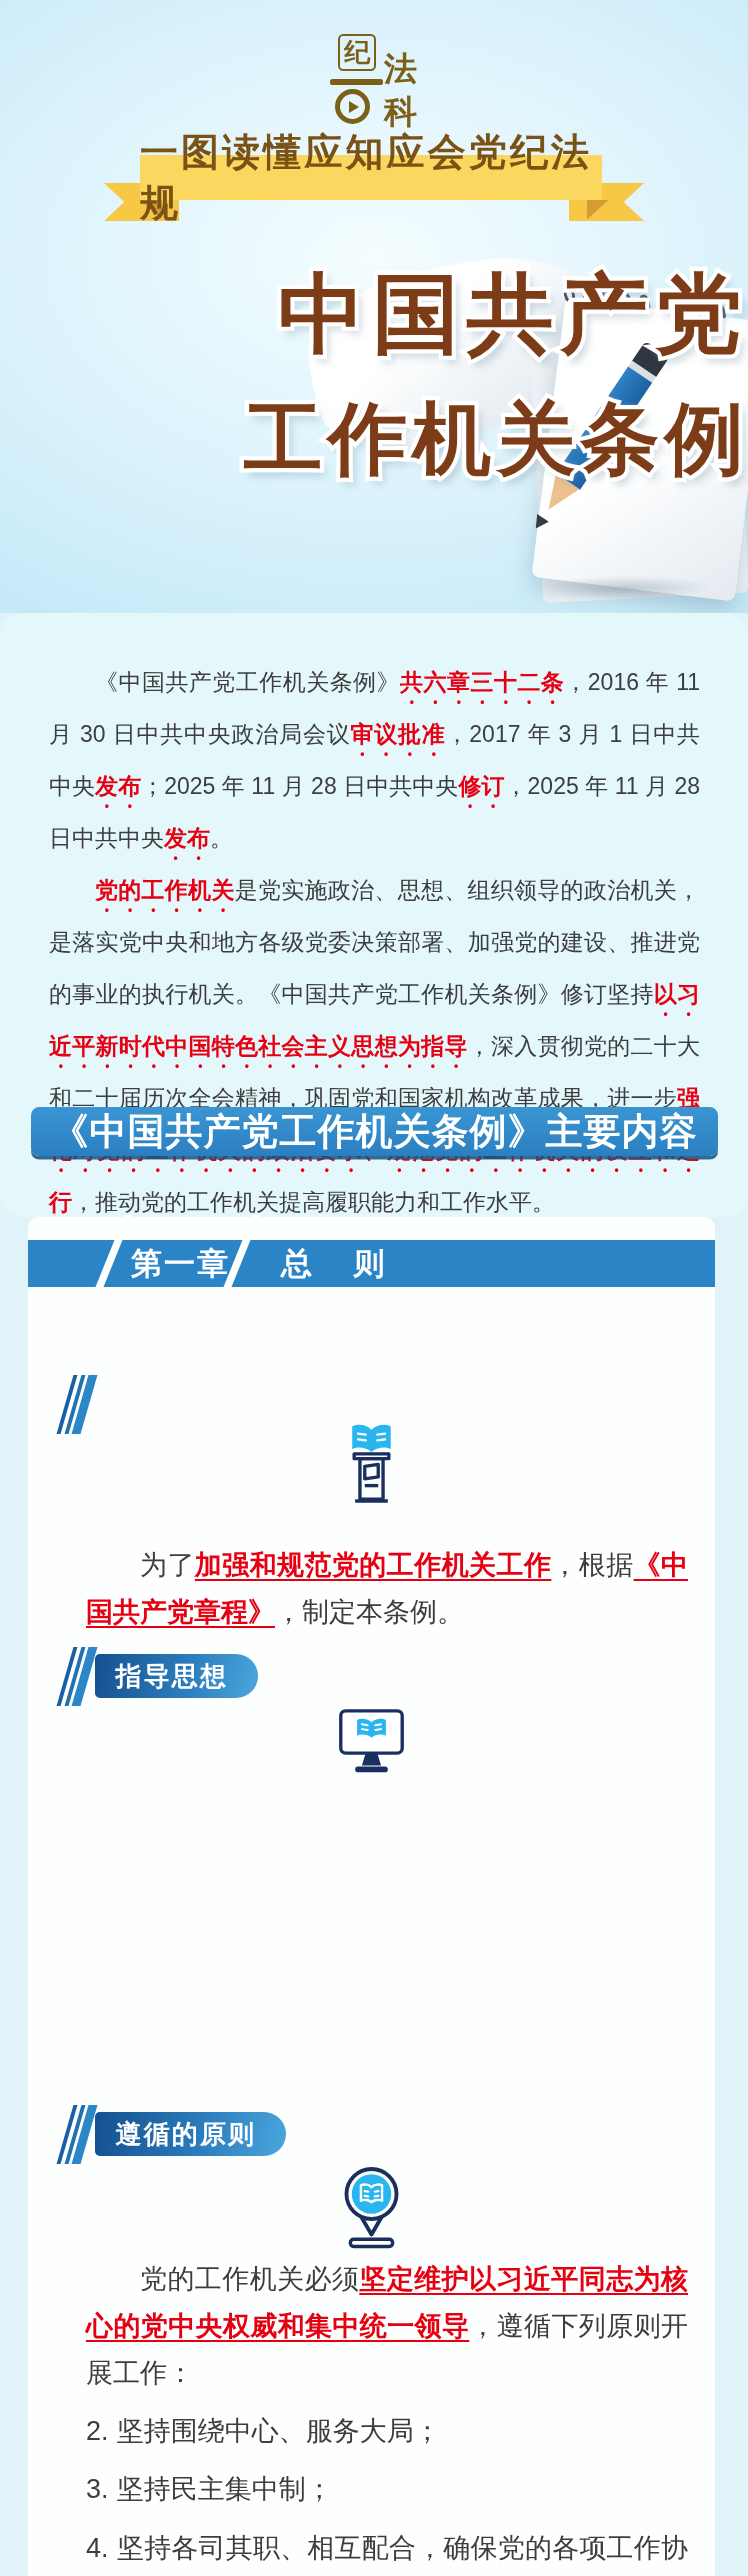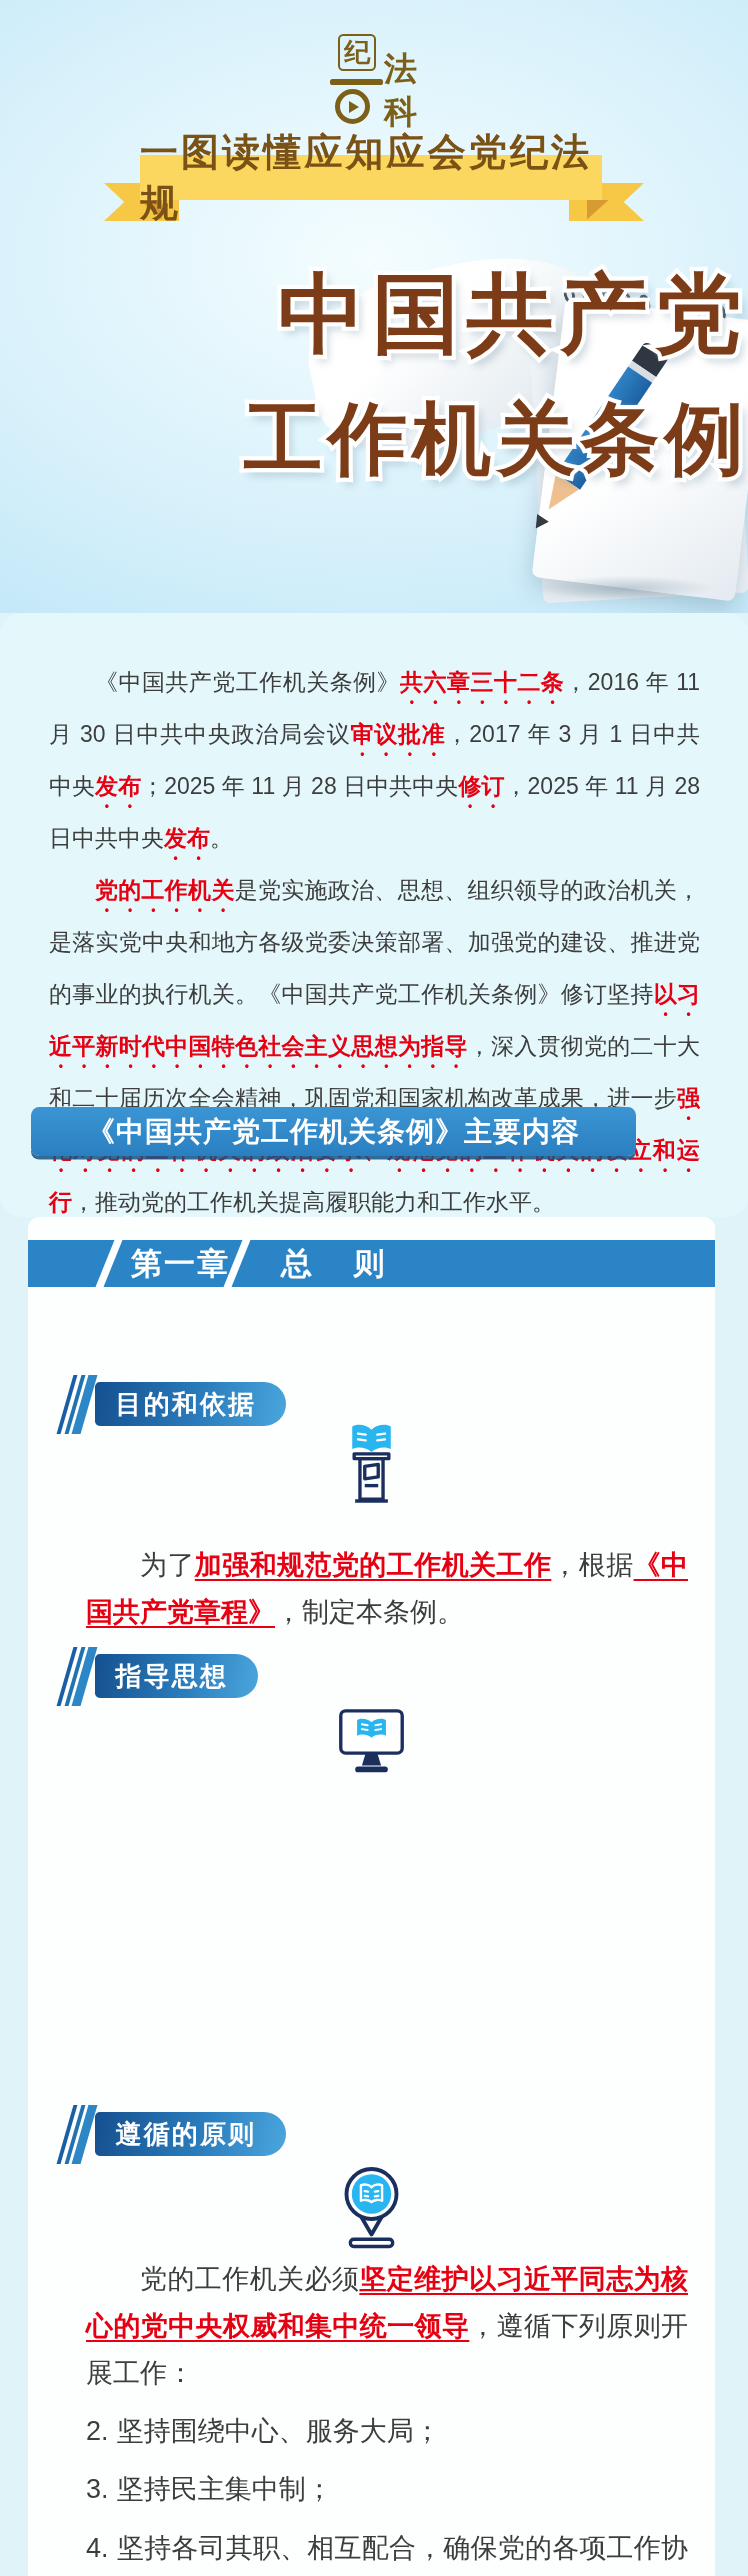--- a/index.html
+++ b/index.html
@@ -59,25 +59,25 @@
   .tl1{font-size:87px;line-height:128px;height:128px;letter-spacing:7.2px;}
   .tl2{font-size:79px;line-height:121px;height:121px;letter-spacing:5.2px;padding-left:28px;}
   .tl .stroke{position:absolute;left:0;right:0;-webkit-text-stroke:8.2px #ffffff;
     text-shadow:0 0 7.2px rgba(255,255,255,.95), 5.2px 7.2px 8.2px rgba(70,105,130,.30);}
   .tl .fill{position:relative;}
   
   .intro{position:absolute;top:613px;left:0;width:749px;height:604px;background:#e4f8fc;padding:44px 49px 0 49px;border-radius:22px;}
   .intro p{font-size:23px;line-height:2.24;color:#3d3d3d;text-align:justify;}
   .intro p.ind{text-indent:2em;}
   
-  .banner{position:absolute;top:1107px;left:31px;width:605px;height:49px;
+  .banner{position:absolute;top:1107px;left:31px;width:687px;height:49px;
     background:linear-gradient(180deg,#3b95d3,#2a7fc0);border-radius:8.2px;
     box-shadow:0 3.6px 0 rgba(21,82,132,.85);
     display:flex;align-items:center;justify-content:center;
-    color:#ffffff;font-size:28px;font-weight:bold;letter-spacing:1px;}
+    color:#ffffff;font-size:37px;font-weight:bold;letter-spacing:1px;}
   
   .card{position:absolute;left:28px;width:687px;background:#fdffff;border-radius:11.3px;}
   .card1{top:1217px;height:1825px;}
   .chapbar{position:absolute;left:0;top:23px;width:100%;height:47px;background:#2a84c6;}
   .slash{position:absolute;top:-25px;width:7.7px;height:97px;background:#fdffff;transform:skewX(-22deg);}
   .slash.s1{left:77px;} .slash.s2{left:205px;}
   .chap-num{position:absolute;left:103px;top:0;height:47px;line-height:47px;color:#fff;font-size:31px;font-weight:900;letter-spacing:2.1px;}
   .chap-title{position:absolute;left:253px;top:0;height:47px;line-height:47px;color:#fff;font-size:31px;font-weight:900;letter-spacing:5.2px;}
   .pill{position:absolute;left:67px;height:44px;
     background:linear-gradient(100deg,#15508f 0%,#2a7cbc 55%,#4aa6dd 100%);
@@ -182,21 +182,20 @@
     <i class="slash s2"></i>
     <span class="chap-num">第一章</span>
     <span class="chap-title">总　则</span>
   </div>
 
   <div class="stripes p1">
       <i></i>
       <i></i>
       <i></i>
     </div>
-  <div class="pill p1">目的和依据</div>
   <div class="icon i1">
     <svg width="77" height="82" viewBox="0 0 160 170">
       <path d="M80 16 C70 5 50 3 40 9 V56 C50 50 70 52 80 62 C90 52 110 50 120 56 V9 C110 3 90 5 80 16 Z" fill="#29b5ef"></path>
       <g stroke="#ffffff" stroke-width="5" stroke-linecap="round">
         <line x1="52" y1="24" x2="68" y2="26"></line>
           <line x1="52" y1="36" x2="68" y2="38"></line>
         <line x1="92" y1="26" x2="108" y2="24"></line>
           <line x1="92" y1="38" x2="108" y2="36"></line>
       </g>
       <g fill="none" stroke="#1b2f5e" stroke-width="7" stroke-linejoin="round">

